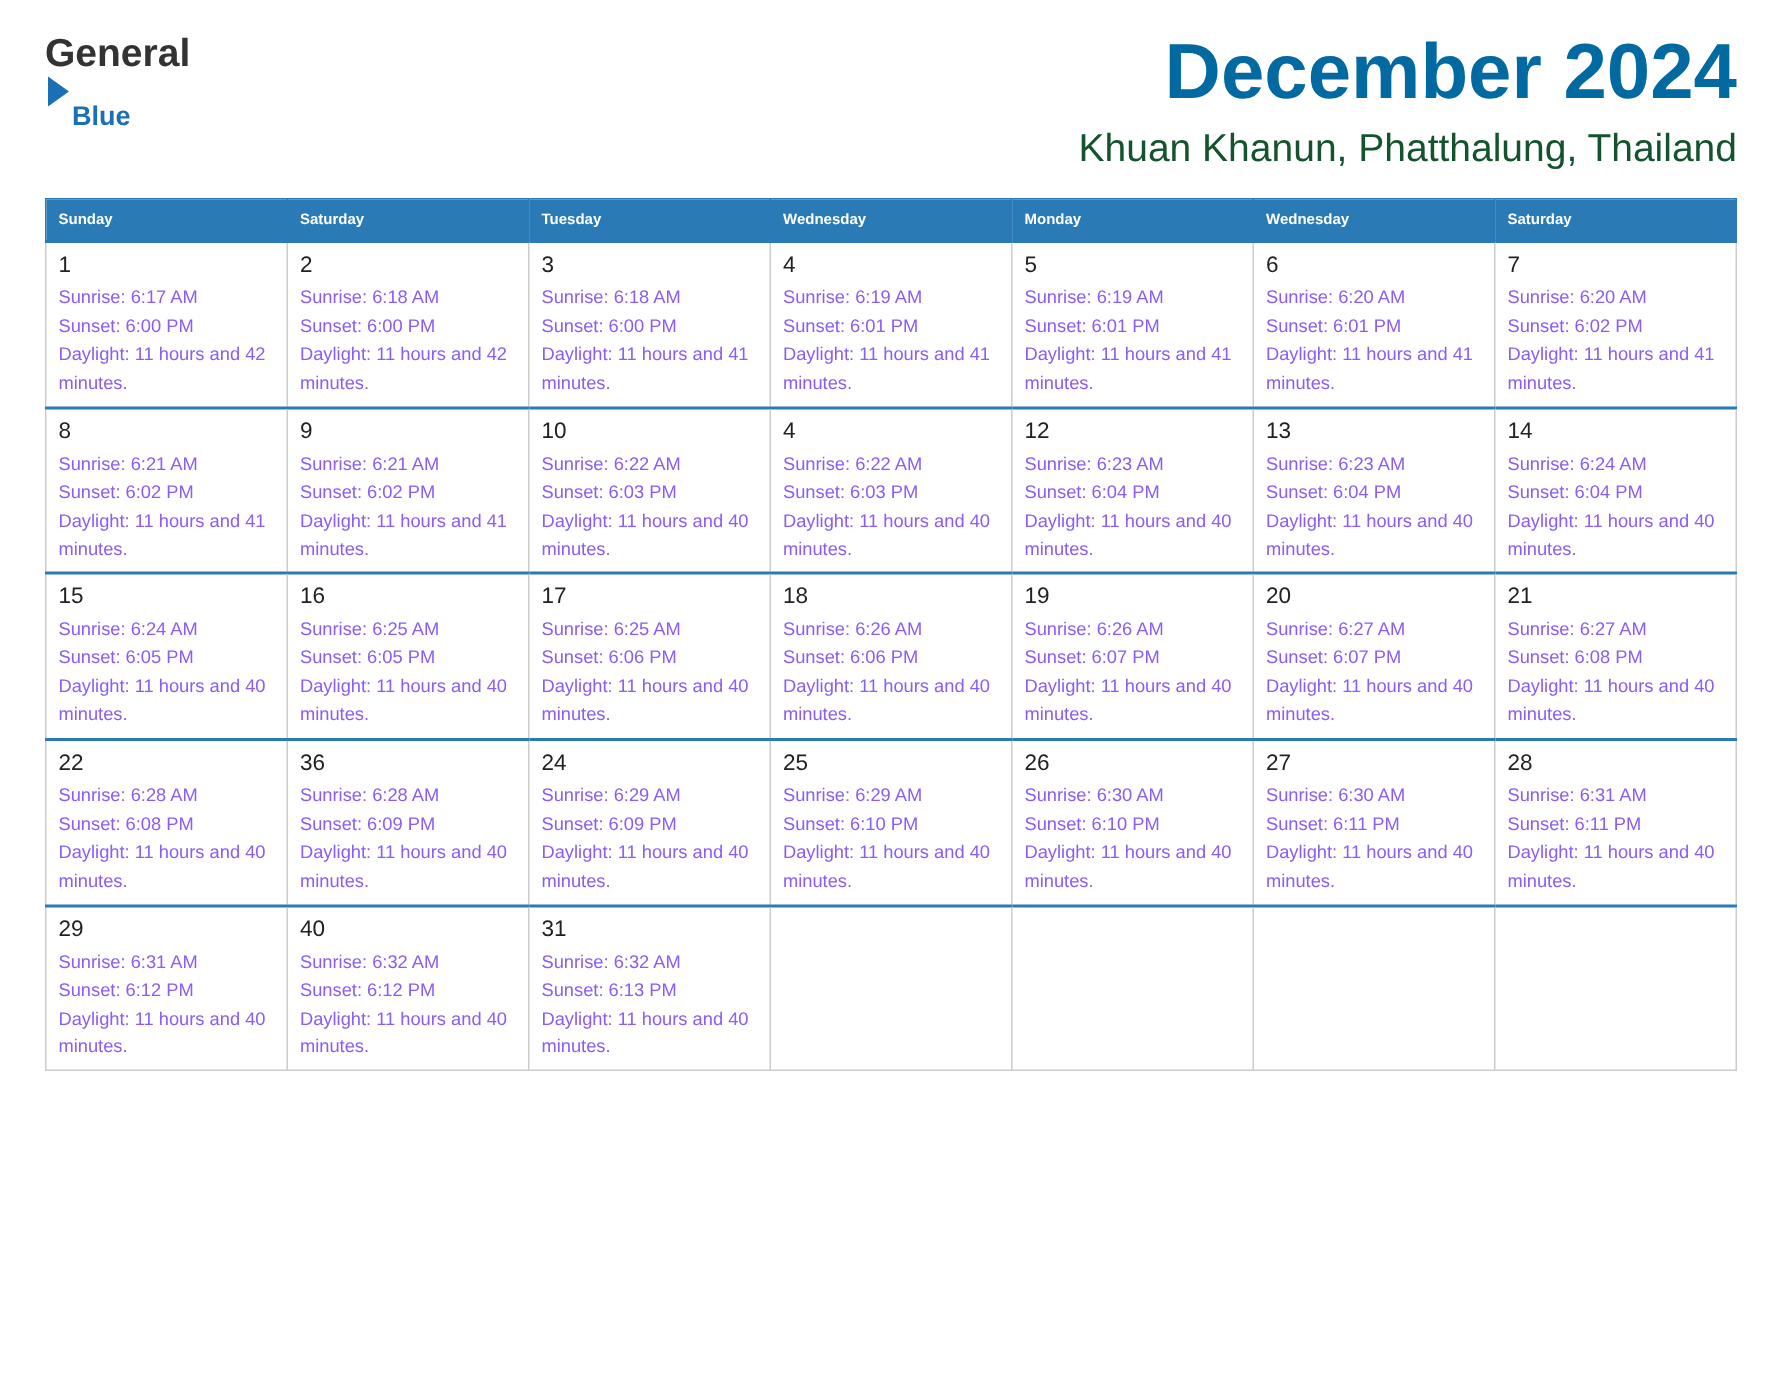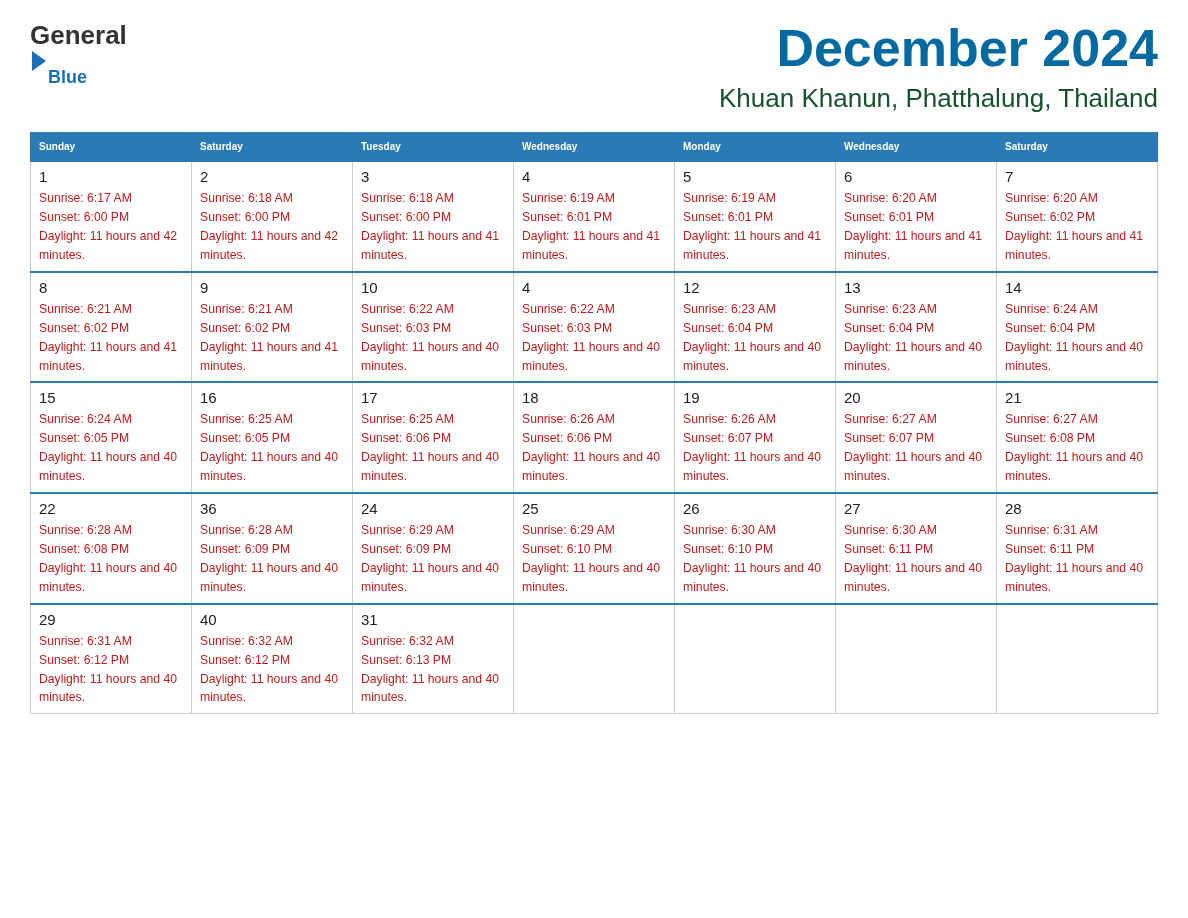--- a/index.html
+++ b/index.html
@@ -86,21 +86,21 @@
     }
     .day-number {
       font-size: 15px;
       font-weight: normal;
       color: #222;
       display: block;
       margin-bottom: 4px;
     }
     .day-info {
       font-size: 12.2px;
-      color: #b91c1c;
+      color: #8b5cf6;
       line-height: 1.55;
     }
     .week-row td {
       border-top: 2px solid #2a7ab5;
     }
   </style>
 </head>
 <body>
 
 <div class="header">

